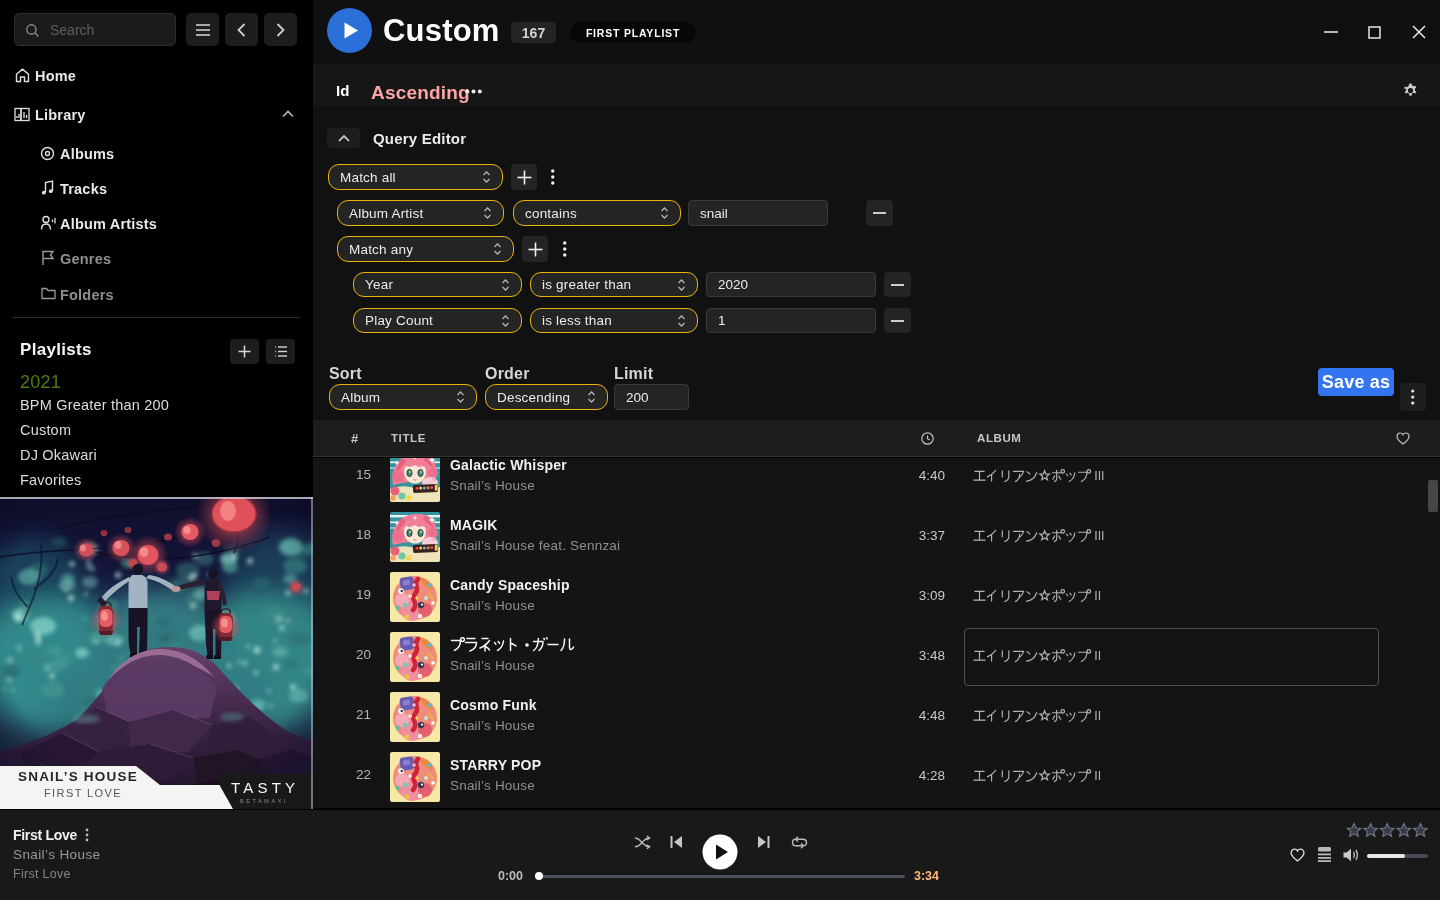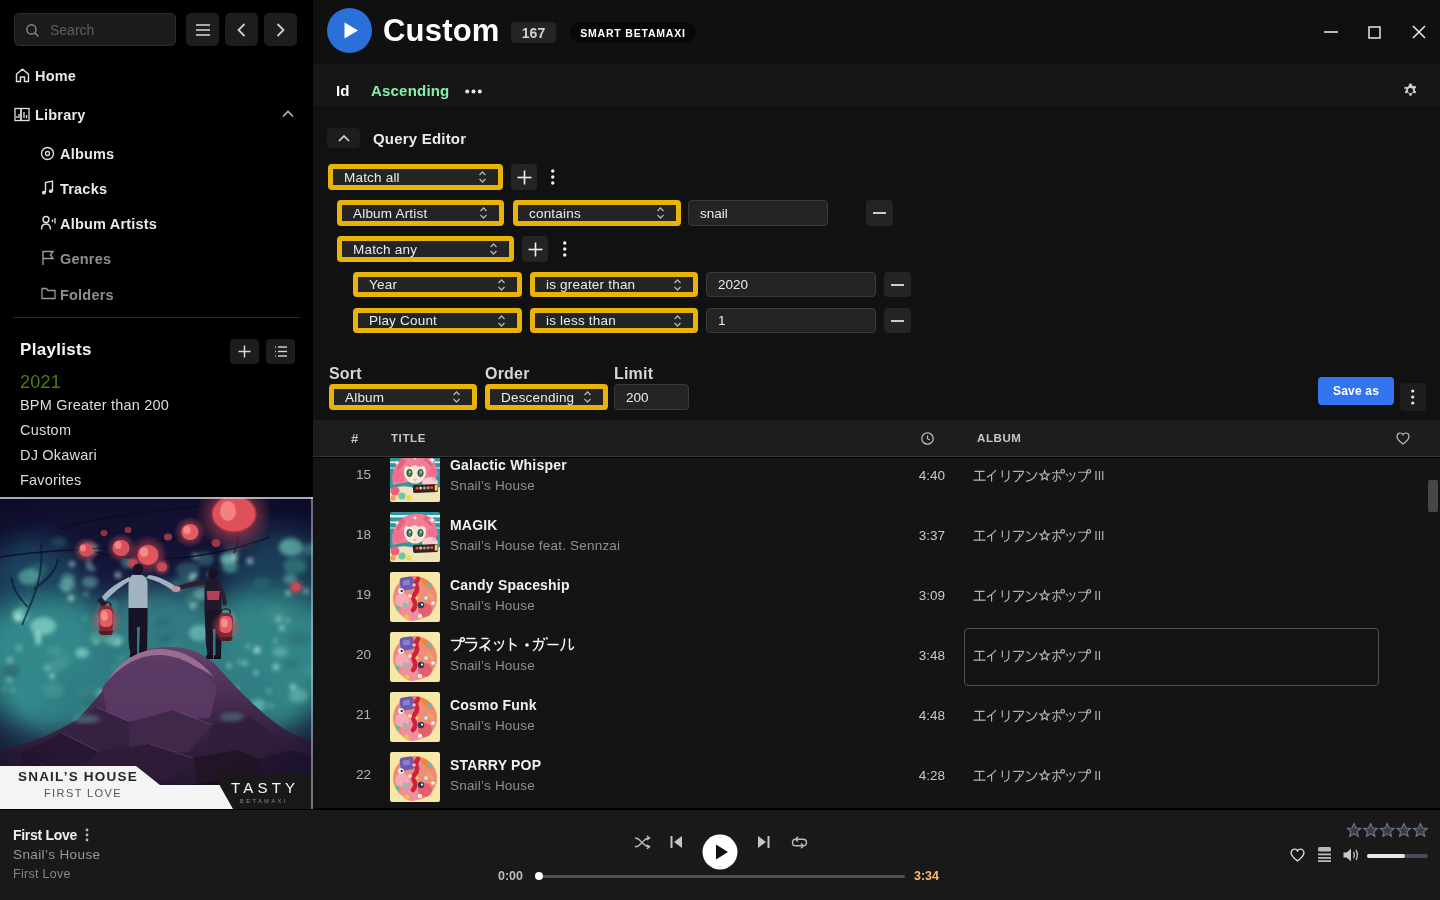--- a/index.html
+++ b/index.html
@@ -10,21 +10,21 @@
   
   #sidebar { left:0; top:0; width:313px; height:810px; background:#000; }
   .sbtn { background:#1d1d1d; border-radius:5px; width:33px; height:33px; top:13px;
     display:flex; align-items:center; justify-content:center; }
   .nav { color:#e8e8e8; font-weight:bold; font-size:14.5px; letter-spacing:.2px; }
   .nav.dim { color:#8f8f8f; }
   
   #mhead { left:313px; top:0; width:1127px; height:64px; background:#101010; }
   #mtool { left:313px; top:64px; width:1127px; height:42px; background:#161616; }
   #mbody { left:313px; top:106px; width:1127px; height:314px; background:#111111; }
-  .sel { position:absolute; background:#242424; border:5px solid #eab308; border-radius:4px;
+  .sel { position:absolute; background:#242424; border:1px solid #eab308; border-radius:11px;
     color:#ececec; font-size:13.5px; display:flex; align-items:center; padding:0 11px;
     letter-spacing:.2px; }
   .sel .ud { margin-left:auto; }
   .inp { position:absolute; background:#242424; border:1px solid #3a3a3a; border-radius:4px;
     color:#ececec; font-size:13.5px; display:flex; align-items:center; padding:0 11px; }
   .sqbtn { position:absolute; background:#242424; border-radius:4px; display:flex;
     align-items:center; justify-content:center; color:#e6e6e6; }
   .lbl { position:absolute; color:#d6d6d6; font-size:16px; font-weight:bold; letter-spacing:.2px;}
   
   #thead { left:313px; top:420px; width:1127px; height:37px; background:#1d1d1d;
@@ -425,38 +425,38 @@
 </svg></div>
   </div>
 
   <div id="mhead" class="abs">
     <svg class="abs" style="left:14px;top:8px" width="45" height="45" viewBox="0 0 45 45">
         <circle cx="22.5" cy="22.5" r="22.5" fill="#2b6fd9"></circle>
         <path d="M17.5 14.5 L31 22.5 L17.5 30.5 Z" fill="#fff"></path>
       </svg>
     <div class="abs" style="left:70px;top:13px;color:#fff;font-size:31px;font-weight:bold;letter-spacing:.2px;">Custom</div>
     <div class="abs" style="left:198px;top:22px;width:45px;height:21px;background:#242424;border-radius:4px;color:#d2d2d2;font-size:14px;font-weight:bold;display:flex;align-items:center;justify-content:center;">167</div>
-    <div class="abs" style="left:257px;top:22px;width:126px;height:21px;background:#070707;border-radius:11px;color:#fff;font-size:10.5px;font-weight:bold;letter-spacing:.8px;display:flex;align-items:center;justify-content:center;">SMART BETAMAXI</div>
+    <div class="abs" style="left:257px;top:22px;width:126px;height:21px;background:#070707;border-radius:11px;color:#fff;font-size:10.5px;font-weight:bold;letter-spacing:.8px;display:flex;align-items:center;justify-content:center;">FIRST PLAYLIST</div>
     <svg class="abs" style="left:1011px;top:26px" width="14" height="12" viewBox="0 0 14 12">
         <line x1="0" y1="6" x2="14" y2="6" stroke="#e6e6e6" stroke-width="1.6"></line>
       </svg>
     <svg class="abs" style="left:1055px;top:26px" width="13" height="13" viewBox="0 0 13 13">
         <rect x="1" y="1" width="11" height="11" fill="none" stroke="#e6e6e6" stroke-width="1.5"></rect>
       </svg>
     <svg class="abs" style="left:1099px;top:25px" width="14" height="14" viewBox="0 0 14 14">
         <g stroke="#e6e6e6" stroke-width="1.6">
           <line x1="1" y1="1" x2="13" y2="13"></line>
           <line x1="13" y1="1" x2="1" y2="13"></line>
         </g>
       </svg>
   </div>
 
   <div id="mtool" class="abs">
     <div class="abs" style="left:23px;top:18px;color:#fff;font-size:15px;font-weight:bold;">Id</div>
-    <div class="abs" style="left:58px;top:18px;color:#86efac;font-size:15px;font-weight:bold;letter-spacing:.2px;">Ascending</div>
+    <div class="abs" style="left:58px;top:18px;color:#fca5a5;font-size:19px;font-weight:bold;letter-spacing:.2px;">Ascending</div>
     <svg class="abs" style="left:152px;top:89px;margin-top:-64px" width="17" height="5" viewBox="0 0 17 5">
         <g fill="#ededed">
           <circle cx="2.2" cy="2.5" r="2"></circle>
           <circle cx="8.5" cy="2.5" r="2"></circle>
           <circle cx="14.8" cy="2.5" r="2"></circle>
         </g>
       </svg>
     <svg class="abs" style="left:1090px;top:19px" width="15" height="15" viewBox="0 0 16 16">
         <path fill="#cdcdcd" d="M8 5.2 a2.8 2.8 0 1 0 0 5.6 a2.8 2.8 0 1 0 0-5.6 M6.9 0.5 h2.2 l.35 2 a5.7 5.7 0 0 1 1.7 1 l1.9-.7 l1.1 1.95 l-1.55 1.3 a5.8 5.8 0 0 1 0 1.9 l1.55 1.3 l-1.1 1.95 l-1.9-.7 a5.7 5.7 0 0 1 -1.7 1 l-.35 2 h-2.2 l-.35-2 a5.7 5.7 0 0 1 -1.7-1 l-1.9.7 l-1.1-1.95 l1.55-1.3 a5.8 5.8 0 0 1 0-1.9 L1.05 5.75 l1.1-1.95 l1.9.7 a5.7 5.7 0 0 1 1.7-1 Z"></path>
       </svg>
@@ -553,21 +553,21 @@
     <div class="lbl" style="left:16px;top:259px;">Sort</div>
     <div class="lbl" style="left:172px;top:259px;text-align:right;">Order</div>
     <div class="lbl" style="left:301px;top:259px;">Limit</div>
     <div class="sel" style="left:16px;top:278px;width:148px;height:26px;">Album<svg class="ud" width="9" height="14" viewBox="0 0 9 14">
           <path d="M1.5 5 L4.5 2 L7.5 5 M1.5 9 L4.5 12 L7.5 9" fill="none" stroke="#b5b5b5" stroke-width="1.3"></path>
         </svg></div>
     <div class="sel" style="left:172px;top:278px;width:123px;height:26px;">Descending<svg class="ud" width="9" height="14" viewBox="0 0 9 14">
           <path d="M1.5 5 L4.5 2 L7.5 5 M1.5 9 L4.5 12 L7.5 9" fill="none" stroke="#b5b5b5" stroke-width="1.3"></path>
         </svg></div>
     <div class="inp" style="left:301px;top:278px;width:75px;height:26px;">200</div>
-    <div class="abs" style="left:1005px;top:271px;width:76px;height:28px;background:#3374f0;border-radius:4px;color:#fff;font-size:12px;font-weight:bold;display:flex;align-items:center;justify-content:center;letter-spacing:.2px;">Save as</div>
+    <div class="abs" style="left:1005px;top:262px;width:76px;height:28px;background:#3374f0;border-radius:4px;color:#fff;font-size:18px;font-weight:bold;display:flex;align-items:center;justify-content:center;letter-spacing:.2px;">Save as</div>
     <div class="sqbtn" style="left:1087px;top:277px;width:26px;height:28px;background:#1e1e1e;">
         <svg width="3.5" height="16" viewBox="0 0 3.5 16">
           <g fill="#e8e8e8">
             <circle cx="1.75" cy="2" r="1.6"></circle>
             <circle cx="1.75" cy="8" r="1.6"></circle>
             <circle cx="1.75" cy="14" r="1.6"></circle>
           </g>
         </svg>
       </div>
   </div>

